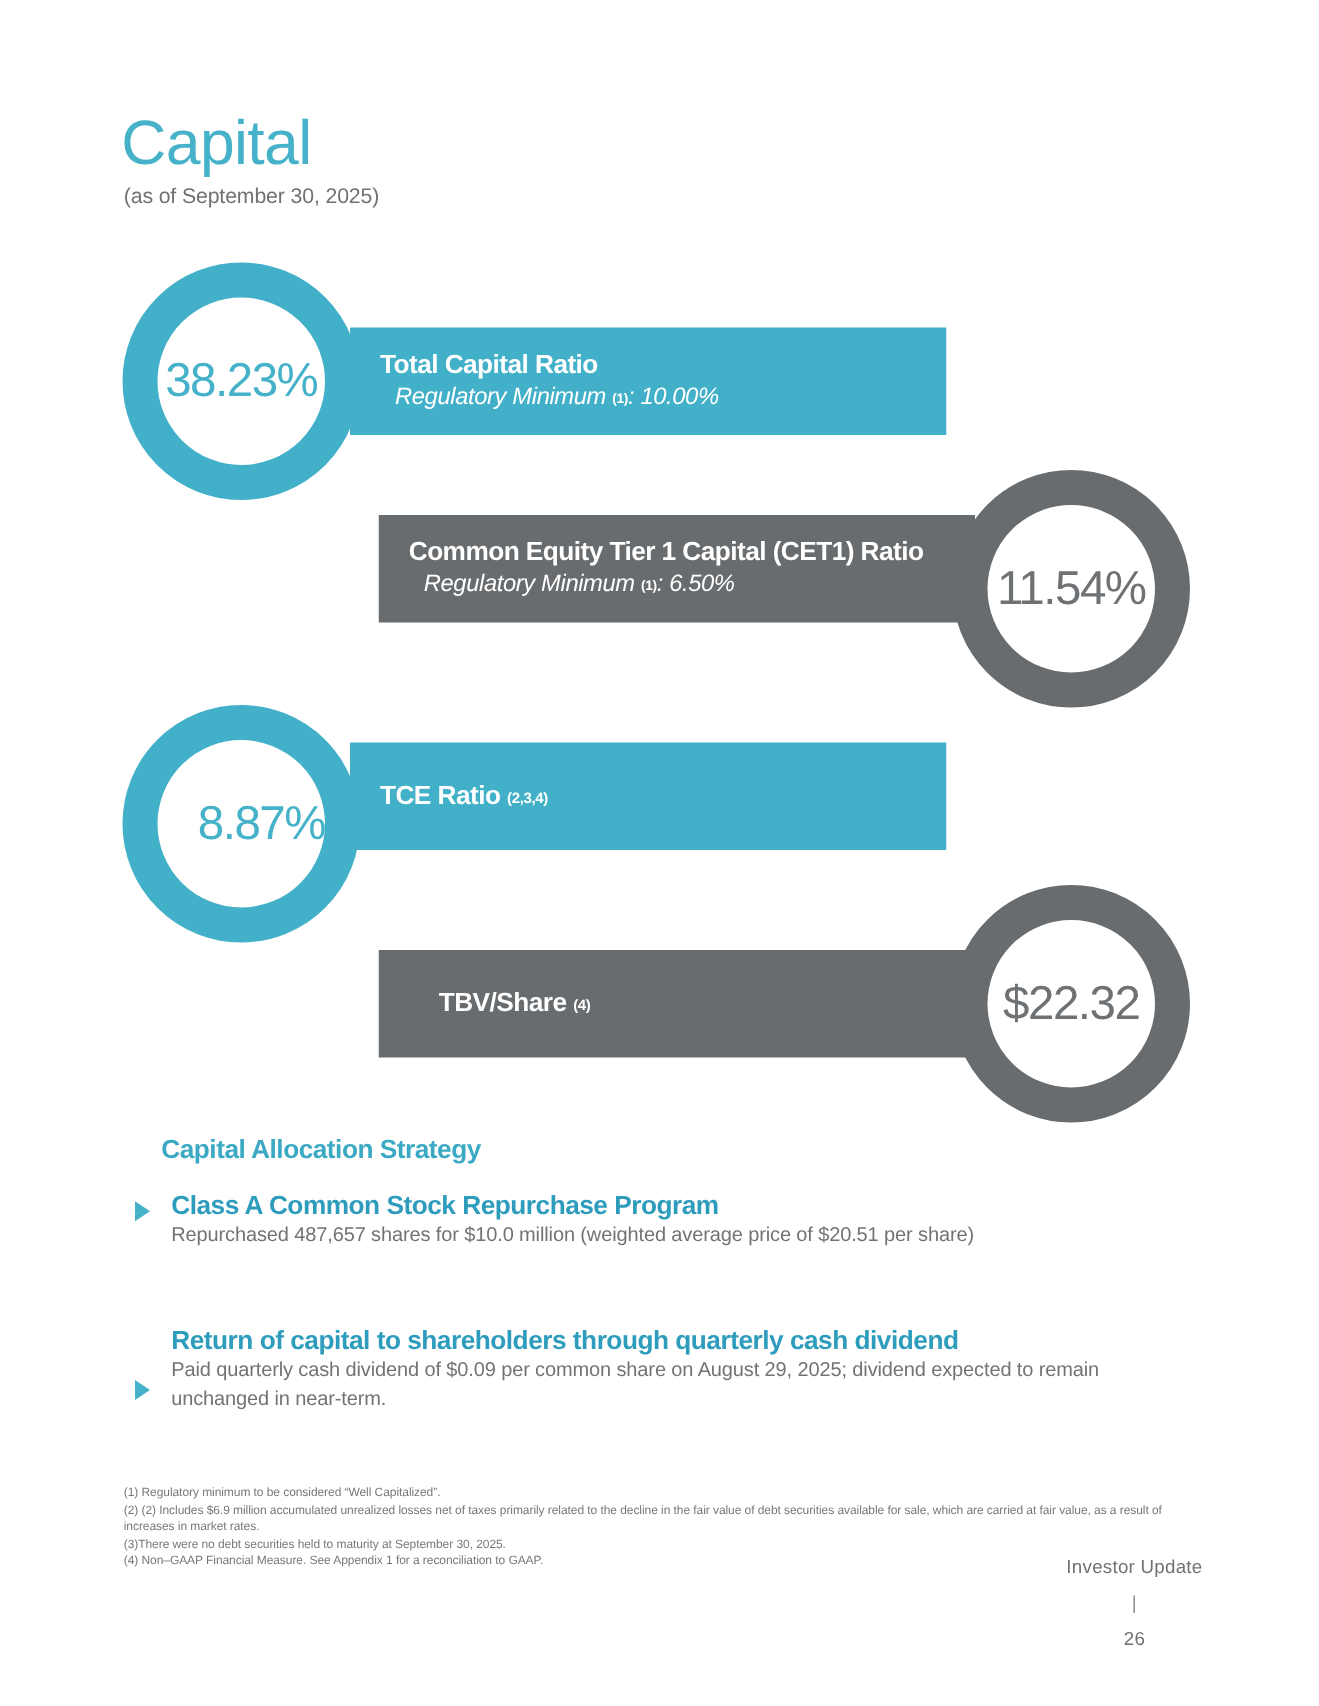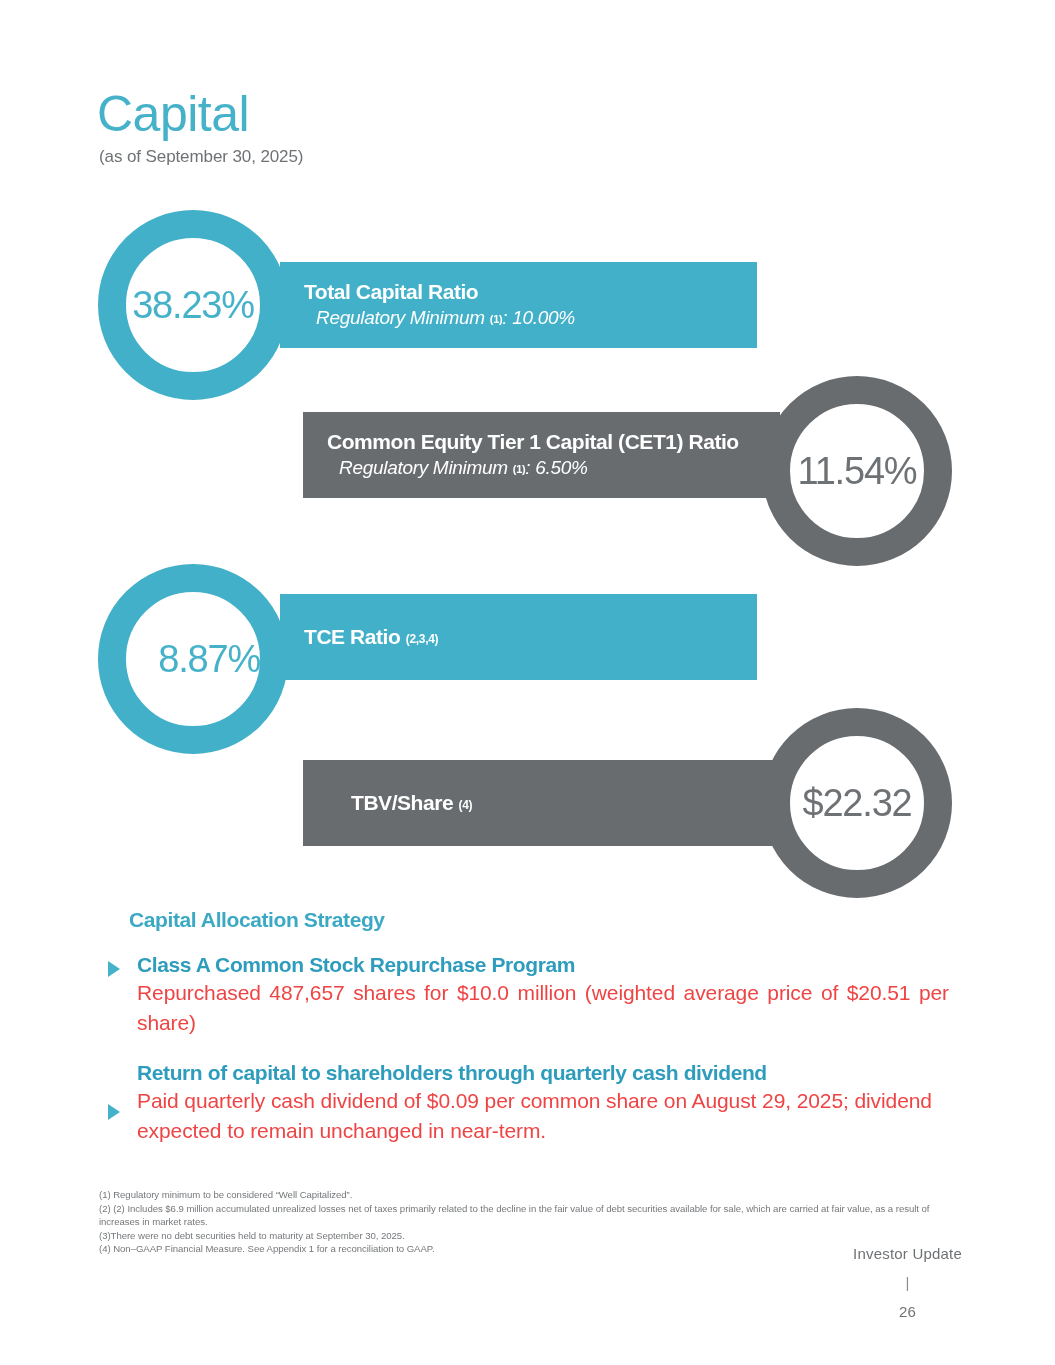--- a/index.html
+++ b/index.html
@@ -134,23 +134,23 @@
   }
 
   .bullet-head {
     font-size: 21px;
     font-weight: 700;
     color: #2E9CBC;
     letter-spacing: -0.4px;
     line-height: 1.25;
   }
   .bullet-body {
-    font-size: 21px;
-    font-weight: 400;
-    color: #ef4444;
+    font-size: 16px;
+    font-weight: 400;
+    color: #737373;
     letter-spacing: -0.1px;
     line-height: 1.42;
     text-align: justify;
     width: 812px;
   }
   .bullet-body.noj { text-align: left; }
 
   
   .footnotes {
     position: absolute;

